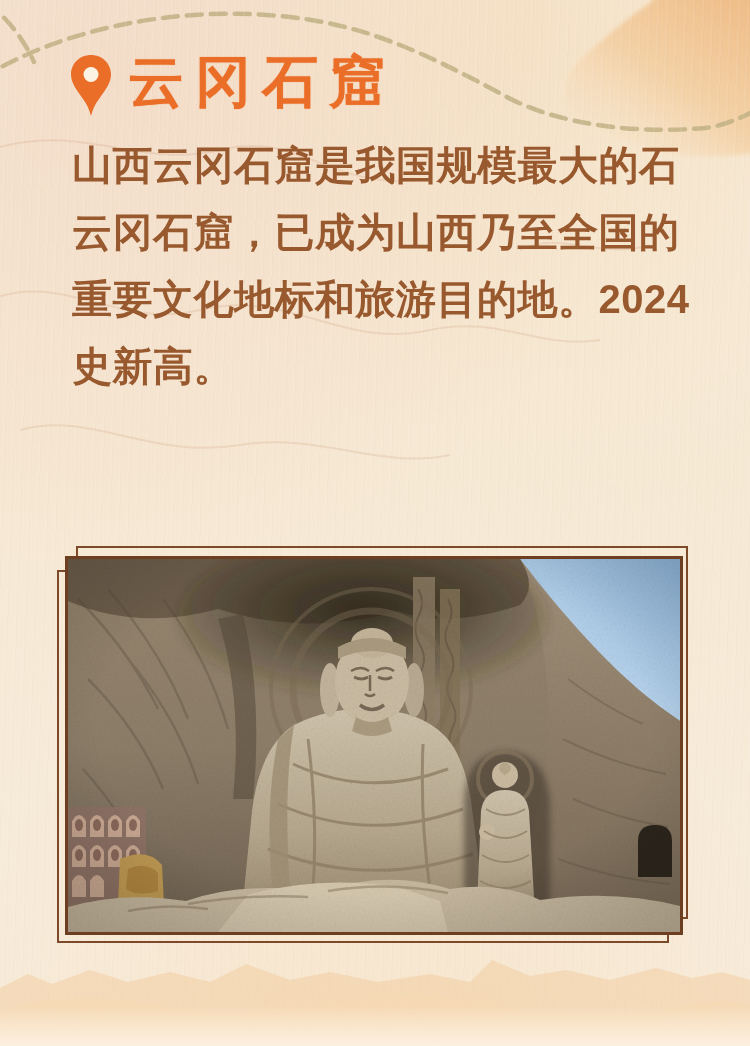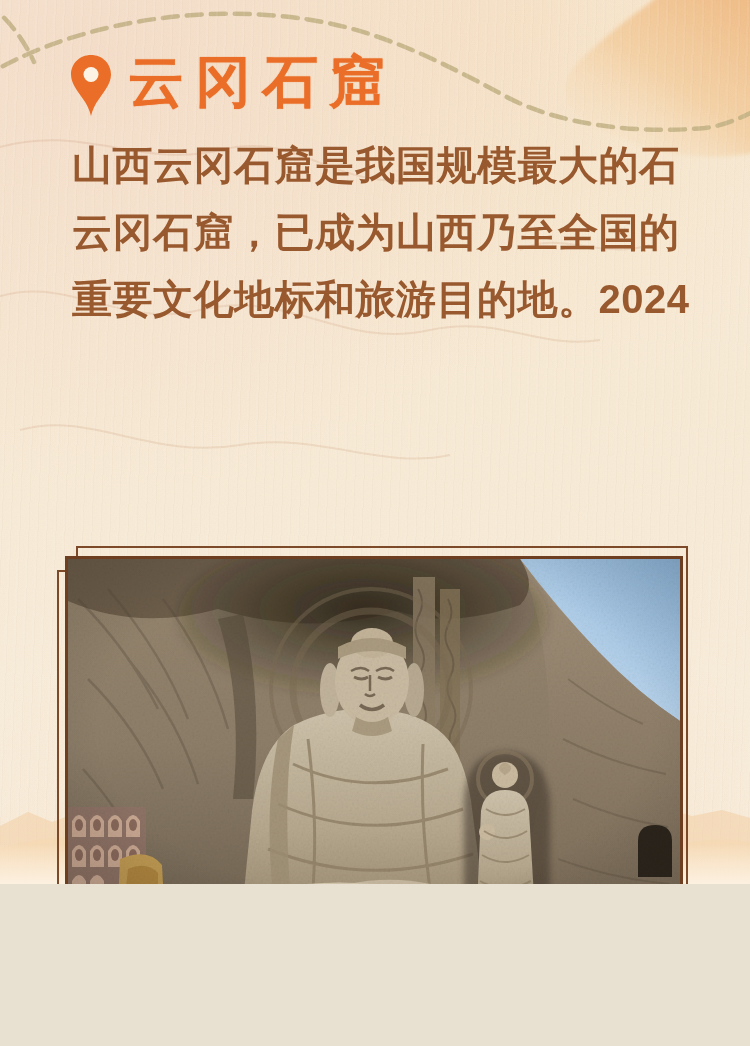--- a/index.html
+++ b/index.html
@@ -1,17 +1,17 @@
 <!DOCTYPE html>
 <html><head>
 <meta charset="utf-8">
 <style>
   html,body{margin:0;padding:0;background:#e8e0d0;}
   .poster{
-    position:relative;width:750px;height:884px;overflow:hidden;
+    position:relative;width:750px;height:1046px;overflow:hidden;
     font-family:"Liberation Sans","DejaVu Sans",sans-serif;
     background:
       radial-gradient(130% 90% at 14% 6%, rgba(242,208,186,.50), rgba(242,208,186,0) 55%),
       radial-gradient(90% 70% at 70% 2%, rgba(247,219,180,.45), rgba(247,219,180,0) 60%),
       radial-gradient(120% 80% at 50% 108%, rgba(250,224,190,.55), rgba(250,224,190,0) 55%),
       linear-gradient(180deg,#f8ecd9 0%,#f8ebd5 45%,#f9eedd 100%);
   }
   .poster::before{ 
     content:"";position:absolute;inset:0;pointer-events:none;z-index:1;
     background:repeating-linear-gradient(92deg,
@@ -85,20 +85,21 @@
       <path d="M21,1 C 9.5,1 1,9.6 1,20.6 C 1,29 7,36.5 13,45 C 17,50.6 19.5,55.5 21,62 C 22.5,55.5 25,50.6 29,45 C 35,36.5 41,29 41,20.6 C 41,9.6 32.5,1 21,1 Z" fill="#ea6e28"></path>
       <circle cx="21" cy="20.5" r="7.5" fill="#fdf3e4"></circle>
     </svg>
     <h1 class="title">云冈石窟</h1>
   </header>
 
   <section class="body-text">
     <p>山西云冈石窟是我国规模最大的石</p>
     <p>云冈石窟，已成为山西乃至全国的</p>
     <p>重要文化地标和旅游目的地。2024</p>
+    <p>史新高。</p>
   </section>
 
   <figure class="photo-wrap">
     <div class="frame-back frame-up"></div>
     <div class="frame-back frame-down"></div>
 
     <svg class="photo" viewBox="0 0 612 373" preserveAspectRatio="none">
       <defs>
         <linearGradient id="skyG" x1="1" y1="0" x2="0.1" y2="1">
           <stop offset="0" stop-color="#8fb9e0"></stop>

